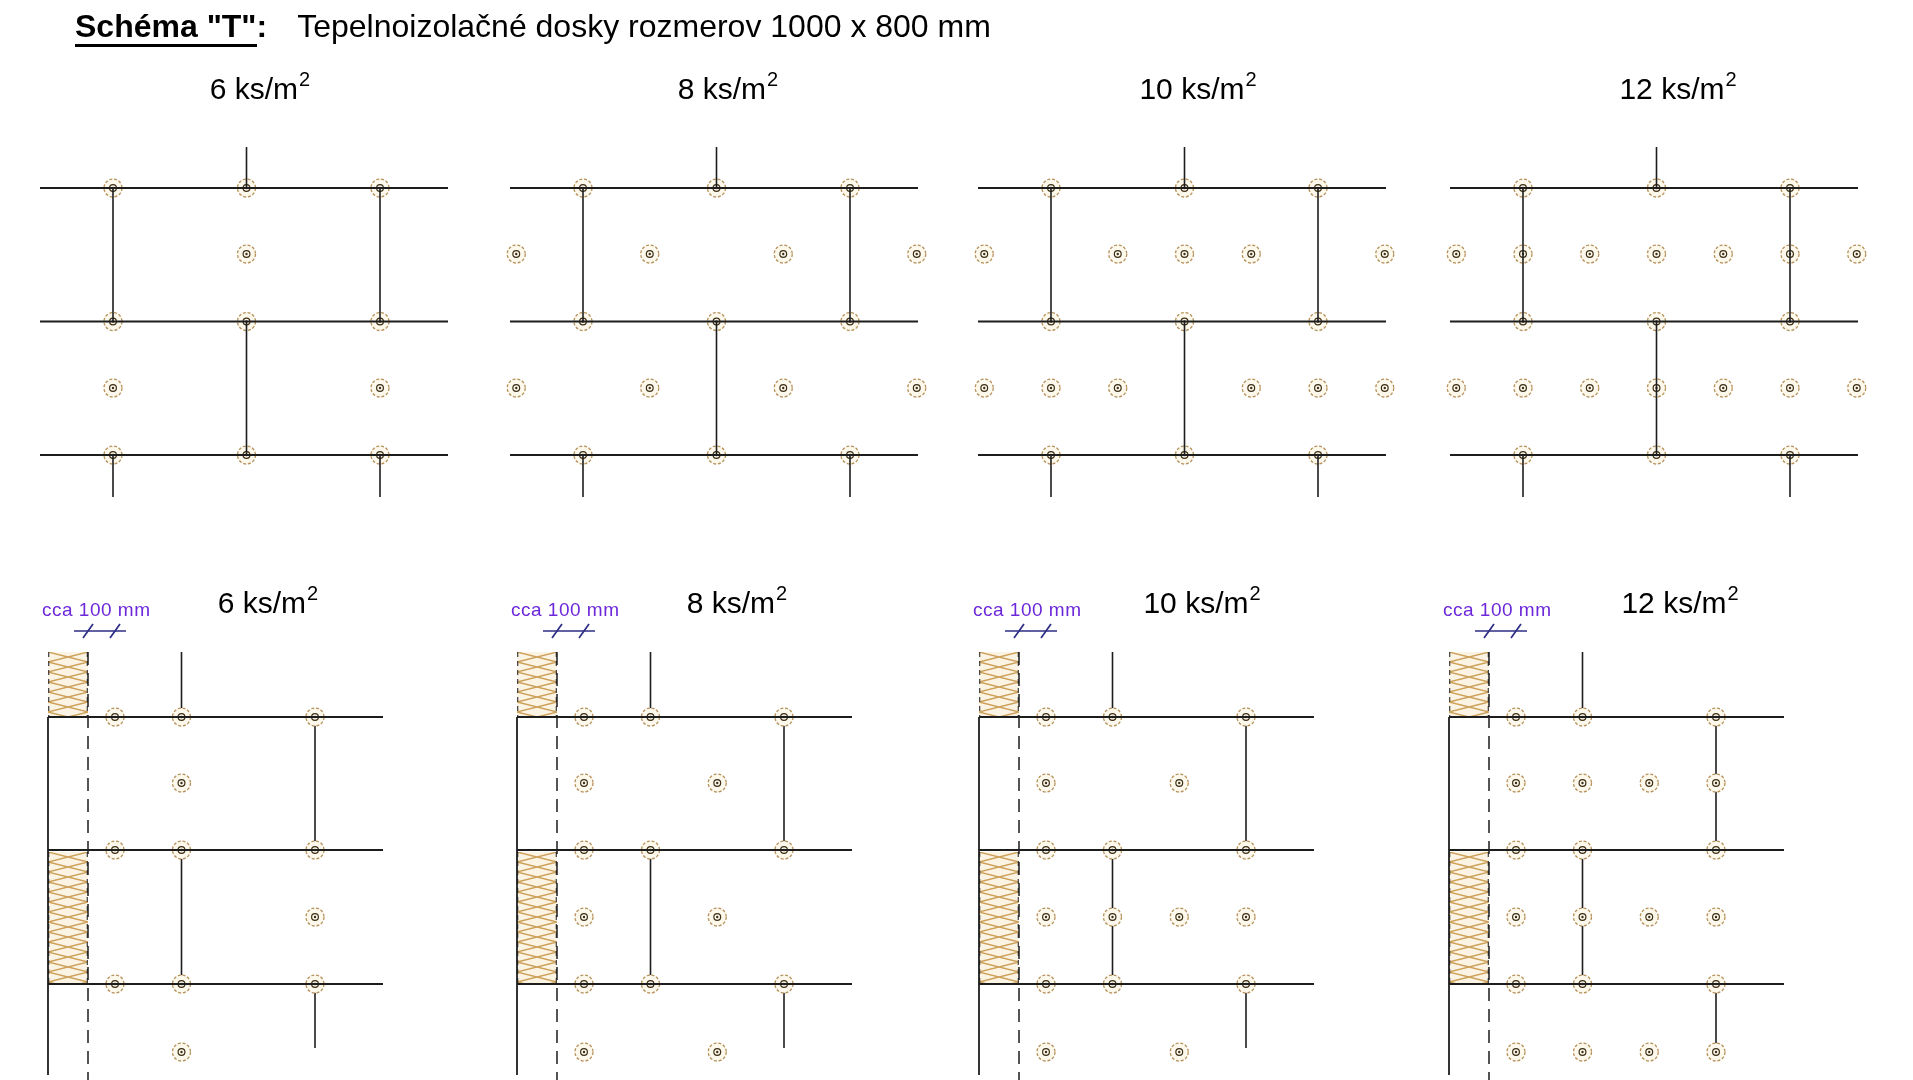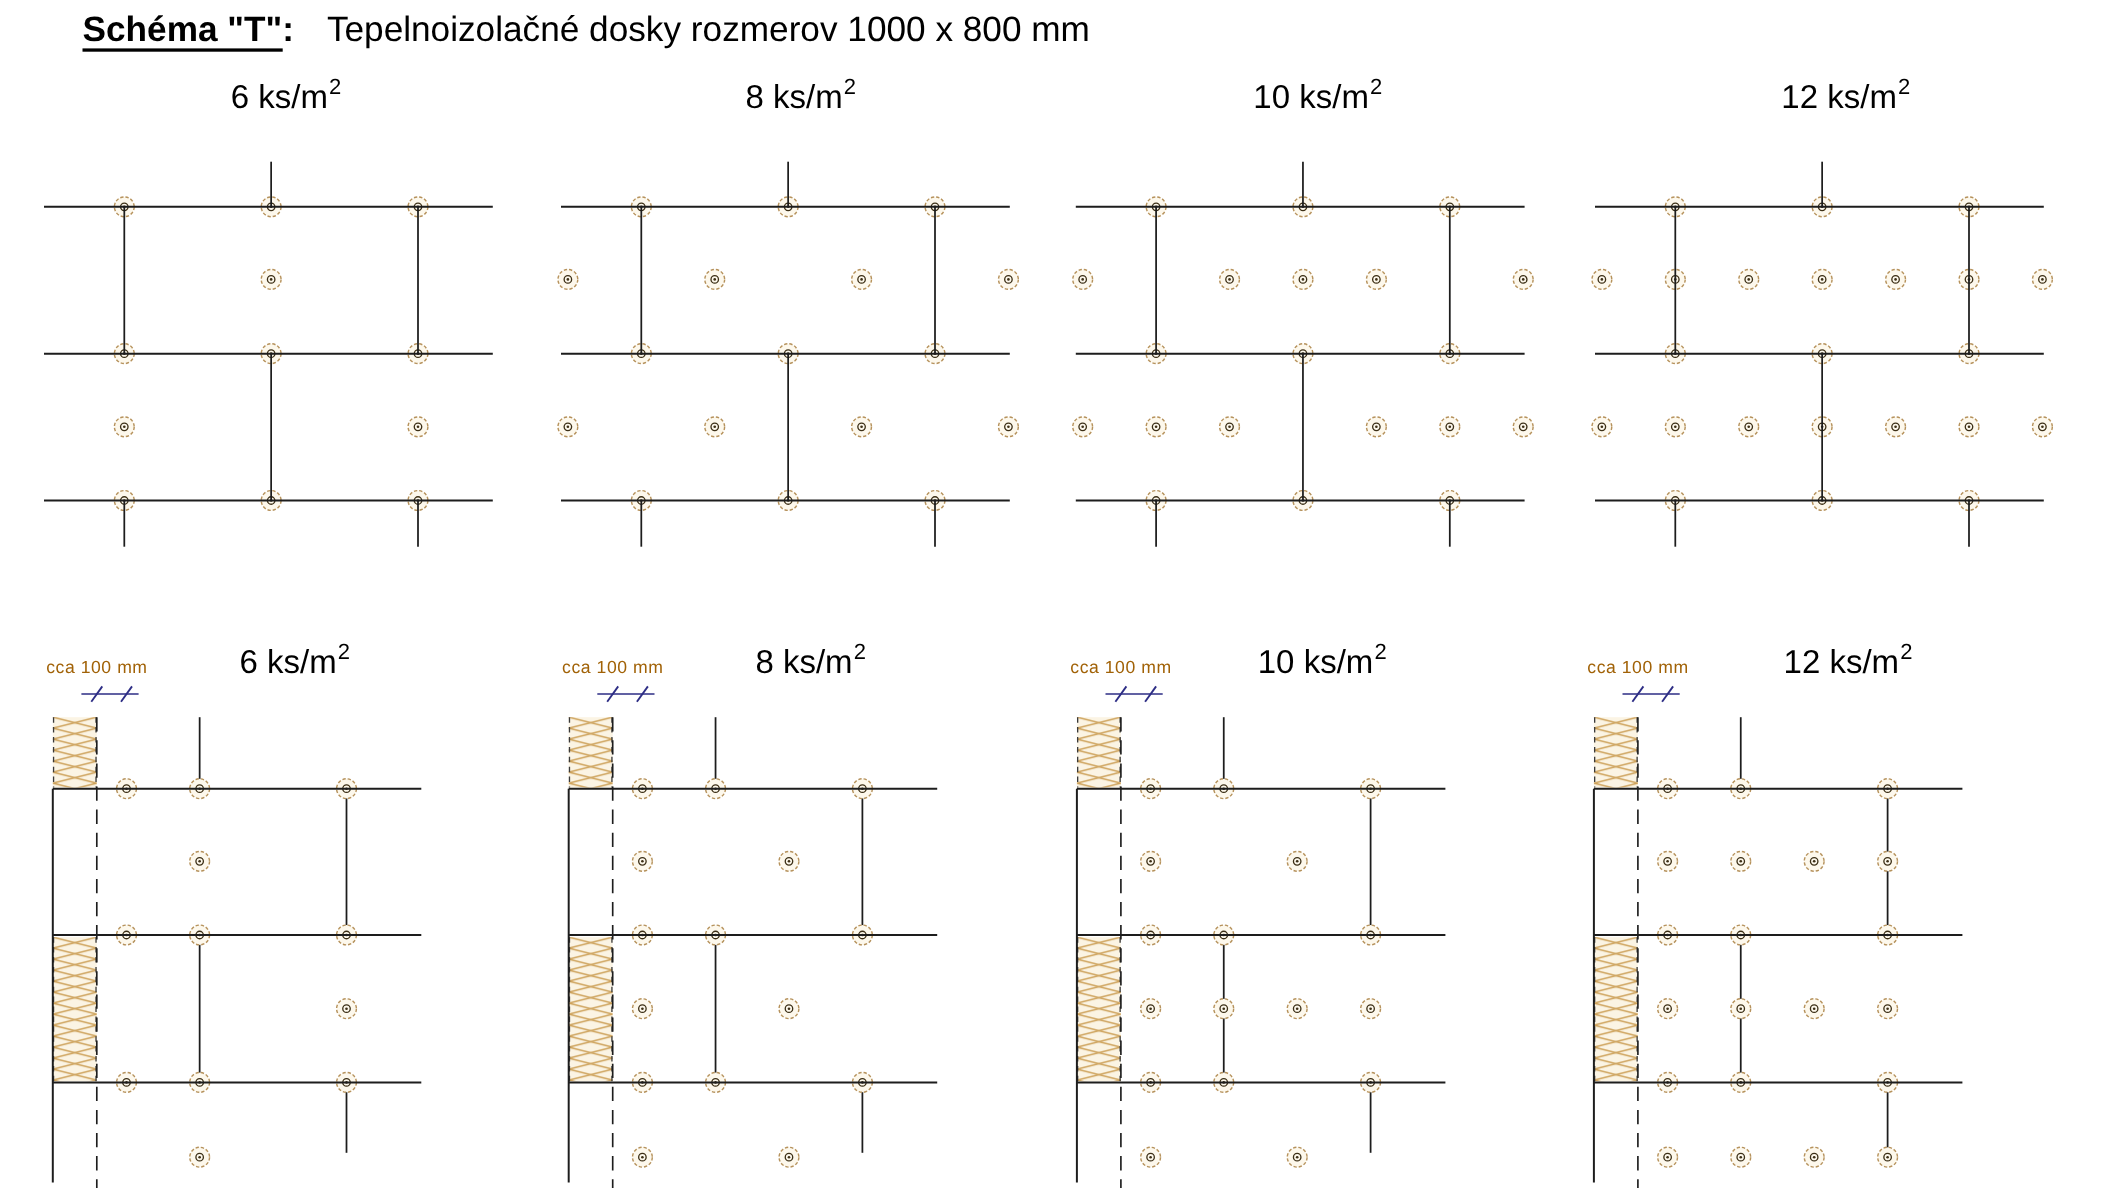--- a/index.html
+++ b/index.html
@@ -5,21 +5,21 @@
   html,body{margin:0;padding:0;background:#ffffff;}
   body{width:1913px;height:1080px;position:relative;overflow:hidden;
        font-family:"Liberation Sans",sans-serif;color:#000;}
   #scheme-svg{position:absolute;left:0;top:0;}
   .title{position:absolute;left:75px;top:8px;font-size:32px;white-space:nowrap;}
   .t-scheme{font-weight:bold;border-bottom:3px solid #000;padding-bottom:0px;}
   .t-colon{font-weight:bold;}
   .t-desc{margin-left:30px;}
   .dlabel{position:absolute;font-size:30px;white-space:nowrap;transform:translateX(-50%);}
   .dlabel sup{font-size:20px;position:relative;top:-2px;margin-left:1px;}
-  .cca{position:absolute;font-size:16px;letter-spacing:0.5px;color:#a16207;white-space:nowrap;}
+  .cca{position:absolute;font-size:19px;letter-spacing:0.5px;color:#6d28d9;white-space:nowrap;}
 </style>
 </head>
 <body>
 
 <svg id="scheme-svg" width="1913" height="1080" viewBox="0 0 1913 1080">
     <g>
       <g>
         <circle cx="113" cy="188" r="9" fill="#fdf8ec" stroke="#b6925c" stroke-width="1.3" stroke-dasharray="3 1.8"></circle>
         <circle cx="113" cy="188" r="3.4" fill="none" stroke="#3c2f16" stroke-width="1.2"></circle>
         <circle cx="113" cy="188" r="1.2" fill="#3c2f16"></circle>

